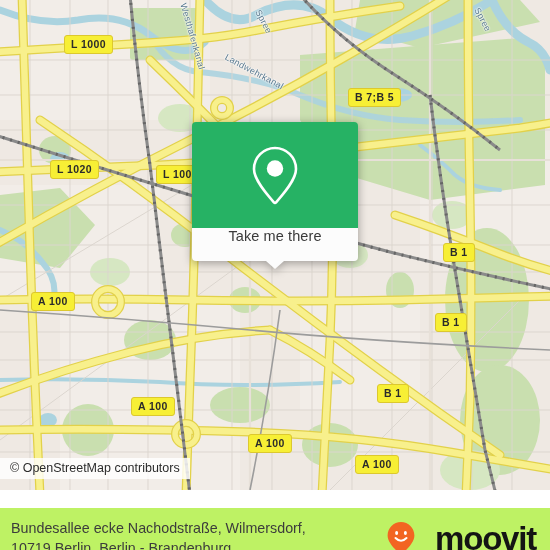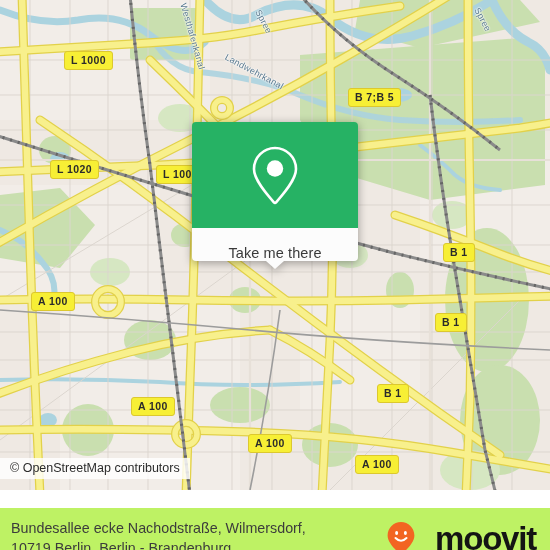--- a/index.html
+++ b/index.html
@@ -52,21 +52,21 @@
   .popup-green{
     background:#26B264;
     border-radius:4px 4px 0 0;
     height:106px;
     display:flex;align-items:center;justify-content:center;
   }
   .popup-white{
     background:#FCFCFC;
     border-radius:0 0 4px 4px;
     height:33px;
-    display:flex;align-items:flex-end;justify-content:center;
+    display:flex;align-items:flex-start;justify-content:center;
     position:relative;
   }
   .popup-white-label{
     color:#3a3a3a;
     font-size:14.5px;
     font-family:"Liberation Sans", sans-serif;
     letter-spacing:0.1px;
   }
   .popup-tail{
     position:absolute;
@@ -277,21 +277,21 @@
         <path d="M-5 135 Q90 165 190 195 Q290 226 390 252 Q470 272 556 290"></path>
         <path d="M300 -5 Q340 40 395 75 Q450 110 500 150"></path>
         <path d="M430 95 Q440 180 455 270 Q470 360 485 450 Q492 478 496 495"></path>
       </g>
       <g fill="none" stroke="#9C9C9C" stroke-width="1.6">
         <path d="M0 310 Q120 318 250 330 Q380 342 550 350"></path>
         <path d="M250 490 Q268 400 280 310"></path>
       </g>
     </svg>
 
-    <div class="shield" style="left:64px;top:35px;margin-top:16px;">L 1000</div>
+    <div class="shield" style="left:64px;top:35px;">L 1000</div>
     <div class="shield" style="left:50px;top:160px;">L 1020</div>
     <div class="shield" style="left:156px;top:165px;">L 1005</div>
     <div class="shield" style="left:348px;top:88px;">B 7;B 5</div>
     <div class="shield" style="left:443px;top:243px;">B 1</div>
     <div class="shield" style="left:435px;top:313px;">B 1</div>
     <div class="shield" style="left:377px;top:384px;">B 1</div>
     <div class="shield" style="left:31px;top:292px;">A 100</div>
     <div class="shield" style="left:131px;top:397px;">A 100</div>
     <div class="shield" style="left:248px;top:434px;">A 100</div>
     <div class="shield" style="left:355px;top:455px;">A 100</div>

